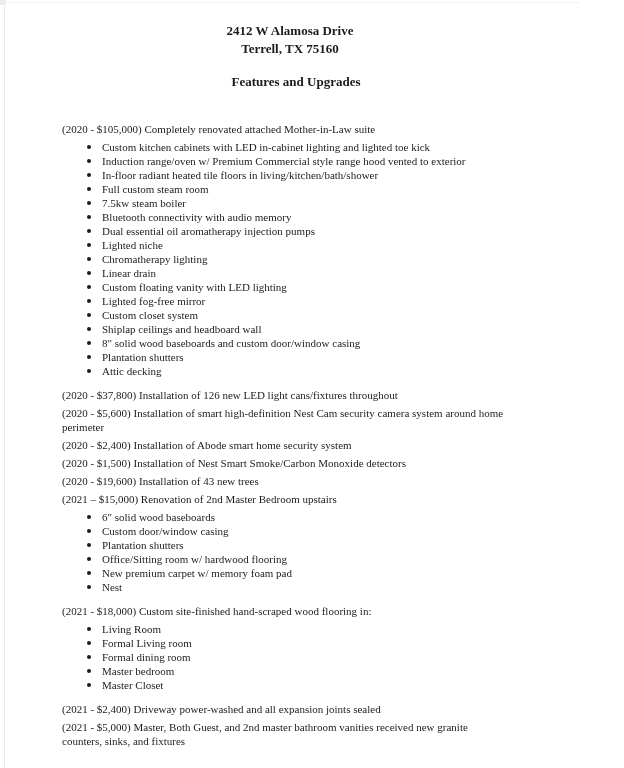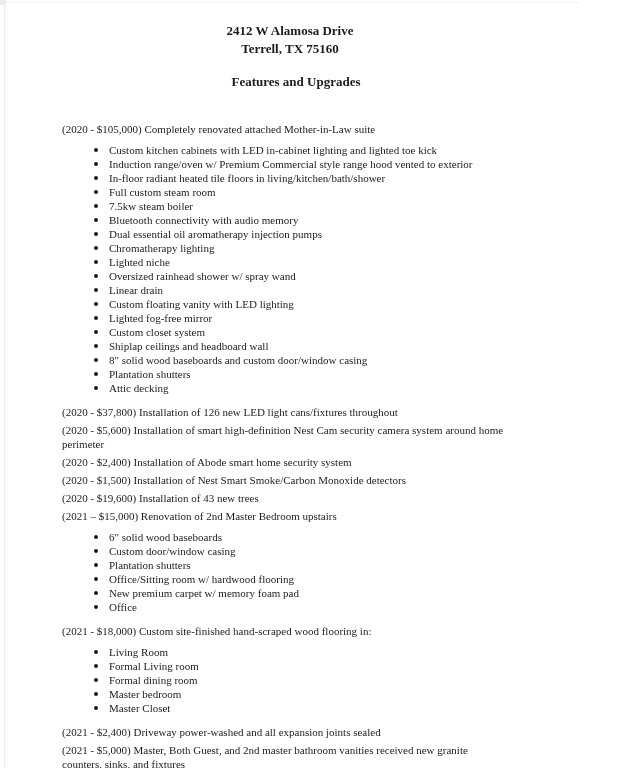--- a/index.html
+++ b/index.html
@@ -53,21 +53,21 @@
     line-height: 14px;
   }
   .content section + section {
     margin-top: 10px;
   }
   .content p {
     margin: 4px;
     white-space: pre-line;
   }
   .content ul {
-    margin: 7px;
+    margin: 0;
     padding: 0;
     list-style: none;
   }
   .content li {
     position: relative;
     padding-left: 44px;
   }
   .content li::before {
     content: "";
     position: absolute;
@@ -97,23 +97,22 @@
       <section>
         <p>(2020 - $105,000) Completely renovated attached Mother-in-Law suite</p>
         <ul>
           <li>Custom kitchen cabinets with LED in-cabinet lighting and lighted toe kick</li>
           <li>Induction range/oven w/ Premium Commercial style range hood vented to exterior</li>
           <li>In-floor radiant heated tile floors in living/kitchen/bath/shower</li>
           <li>Full custom steam room</li>
           <li>7.5kw steam boiler</li>
           <li>Bluetooth connectivity with audio memory</li>
           <li>Dual essential oil aromatherapy injection pumps</li>
+          <li>Lighted niche</li>
           <li>Chromatherapy lighting</li>
-          <li>Lighted niche</li>
-          <li>Oversized rainhead shower w/ spray wand</li>
           <li>Linear drain</li>
           <li>Custom floating vanity with LED lighting</li>
           <li>Lighted fog-free mirror</li>
           <li>Custom closet system</li>
           <li>Shiplap ceilings and headboard wall</li>
           <li>8" solid wood baseboards and custom door/window casing</li>
           <li>Plantation shutters</li>
           <li>Attic decking</li>
         </ul>
       </section>
@@ -124,21 +123,21 @@
         <p>(2020 - $2,400) Installation of Abode smart home security system</p>
         <p>(2020 - $1,500) Installation of Nest Smart Smoke/Carbon Monoxide detectors</p>
         <p>(2020 - $19,600) Installation of 43 new trees</p>
         <p>(2021 – $15,000) Renovation of 2nd Master Bedroom upstairs</p>
         <ul>
           <li>6" solid wood baseboards</li>
           <li>Custom door/window casing</li>
           <li>Plantation shutters</li>
           <li>Office/Sitting room w/ hardwood flooring</li>
           <li>New premium carpet w/ memory foam pad</li>
-          <li>Office</li>
+          <li>Nest</li>
         </ul>
       </section>
       <section>
         <p>(2021 - $18,000) Custom site-finished hand-scraped wood flooring in:</p>
         <ul>
           <li>Living Room</li>
           <li>Formal Living room</li>
           <li>Formal dining room</li>
           <li>Master bedroom</li>
           <li>Master Closet</li>

